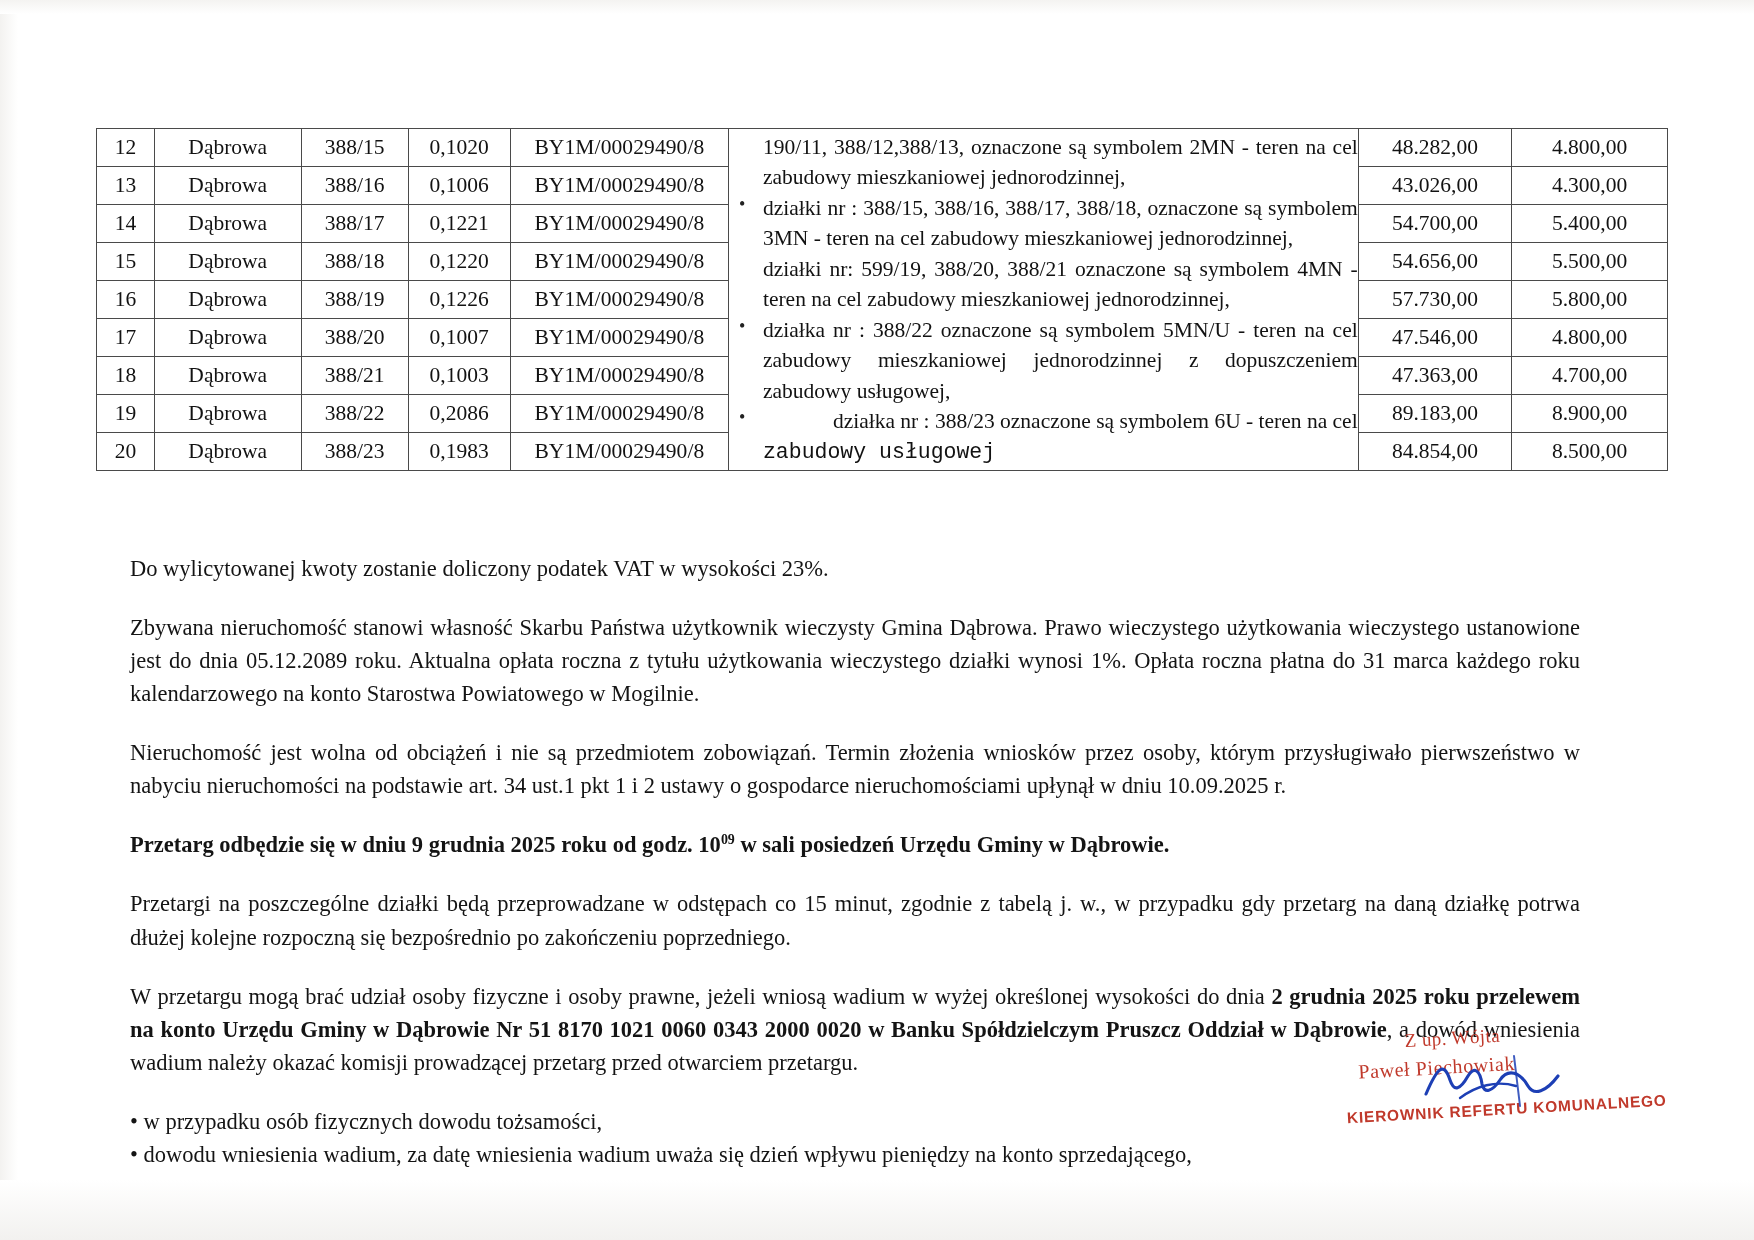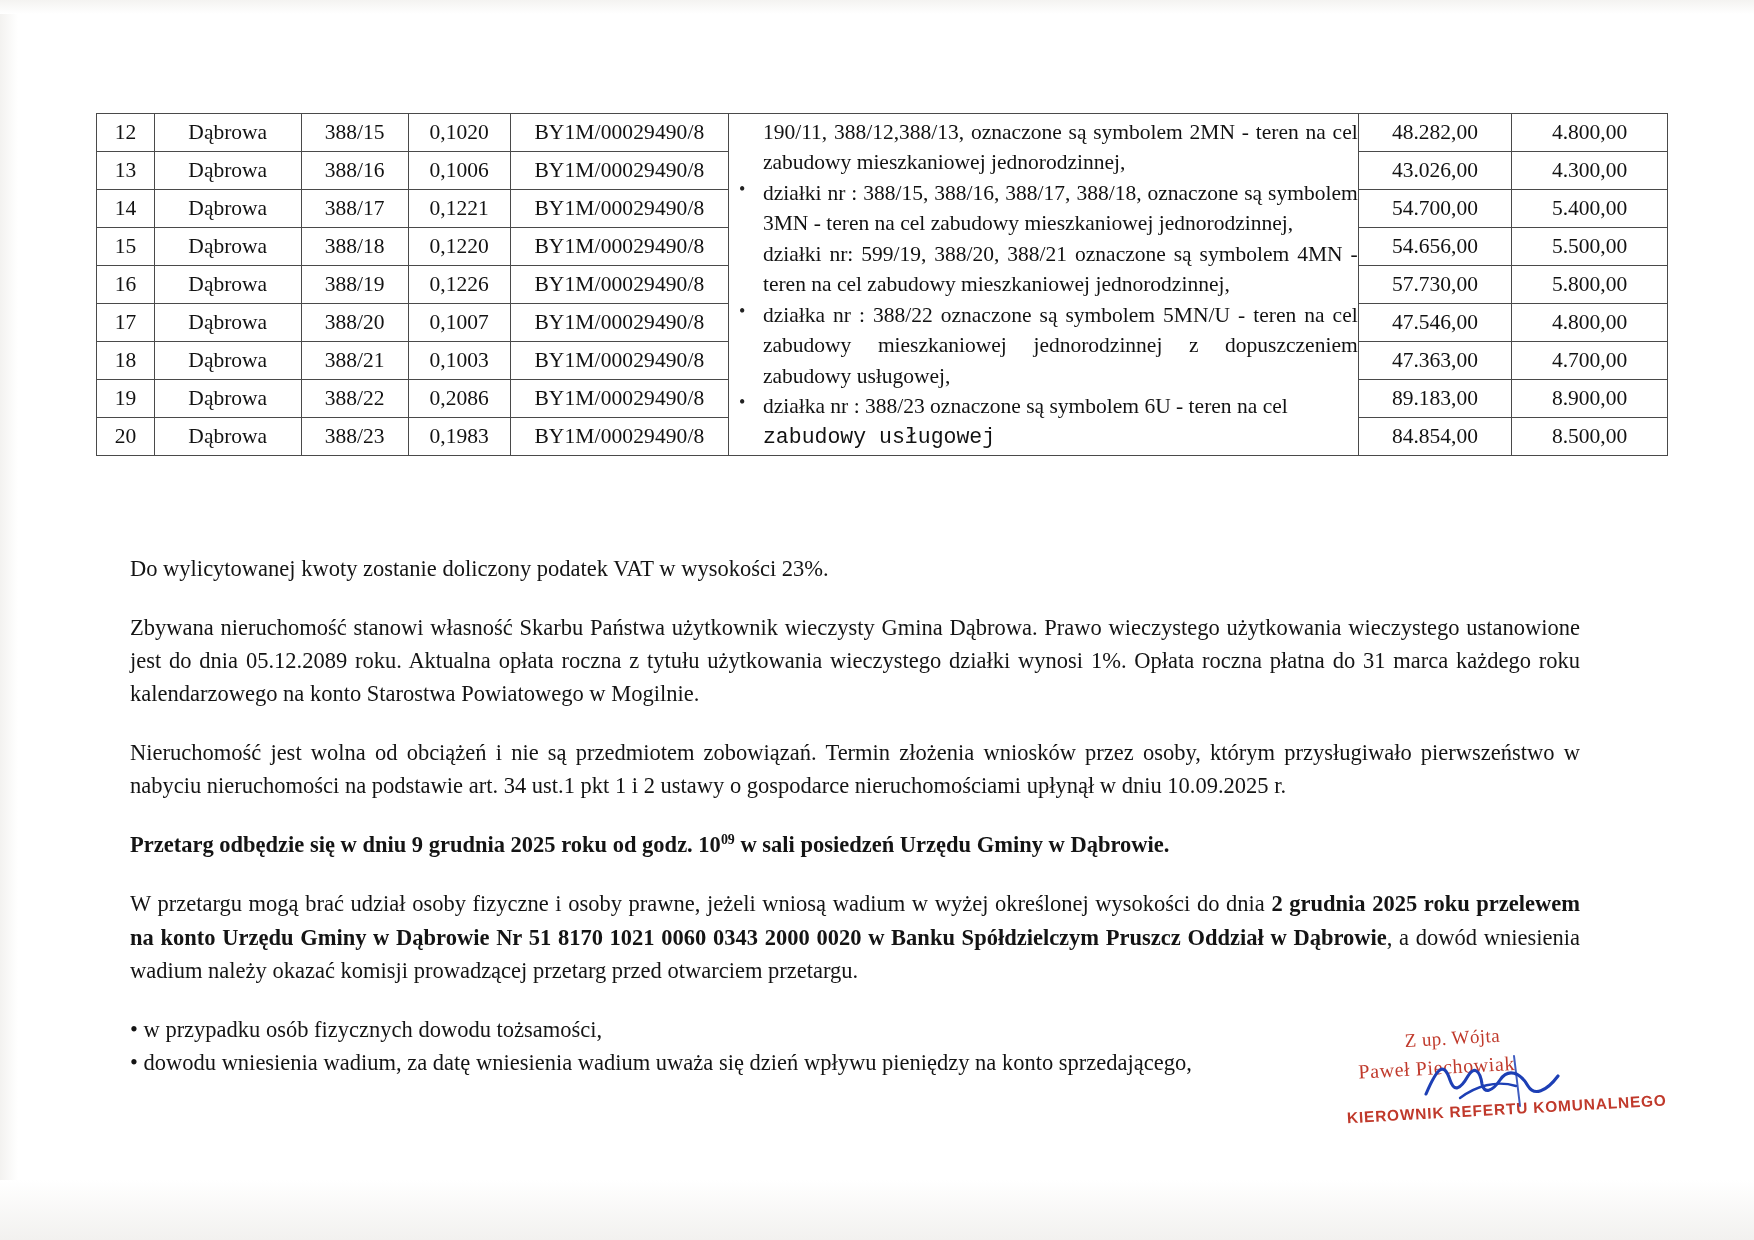--- a/index.html
+++ b/index.html
@@ -41,21 +41,21 @@
     position: absolute;
     left: 0; top: 0;
     width: 1754px;
     height: 1240px;
   }
 
   
   .table-wrap {
     position: absolute;
     left: 96px;
-    top: 113px;
+    top: 128px;
     width: 1572px;
   }
   table.plots {
     border-collapse: collapse;
     width: 1572px;
     table-layout: fixed;
   }
   table.plots td {
     border: 1.6px solid #4a4a4a;
     font-family: "Liberation Serif", serif;
@@ -108,21 +108,22 @@
     font-size: 18px;
     color: #222;
   }
   .desc-list li .last-line {
     display: block;
     text-align: left;
     font-family: Liberation Mono, monospace;
   }
   .desc-list li .endline {
     display: block;
-    text-align: left;
+    text-align: right;
+    margin-left: 17px;
   }
 
   
   .content {
     position: absolute;
     left: 130px;
     top: 552px;
     width: 1462px;
     font-size: 22.5px;
     line-height: 1.47;
@@ -322,20 +323,21 @@
   <div class="content">
 
     <p class="p-vat">Do wylicytowanej kwoty zostanie doliczony podatek VAT w wysokości 23%.</p>
 
     <p class="p-skarb">Zbywana nieruchomość stanowi własność Skarbu Państwa użytkownik wieczysty Gmina Dąbrowa. Prawo wieczystego użytkowania wieczystego ustanowione jest do dnia 05.12.2089 roku. Aktualna opłata roczna z tytułu użytkowania wieczystego działki wynosi 1%. Opłata roczna płatna do 31 marca każdego roku kalendarzowego na konto Starostwa Powiatowego w Mogilnie.</p>
 
     <p class="p-wolna">Nieruchomość jest wolna od obciążeń i  nie są przedmiotem  zobowiązań. Termin złożenia wniosków  przez osoby, którym przysługiwało pierwszeństwo w nabyciu nieruchomości na podstawie art. 34 ust.1 pkt 1 i 2  ustawy o gospodarce nieruchomościami upłynął w dniu 10.09.2025 r.</p>
 
     <p class="p-przetarg-bold"><span>Przetarg odbędzie się w dniu 9 grudnia 2025 roku od godz. 10</span><sup>09</sup><span> w sali posiedzeń Urzędu Gminy w Dąbrowie.</span></p>
 
+    <p class="p-przetargi">Przetargi na poszczególne działki będą przeprowadzane w odstępach co 15 minut, zgodnie z tabelą  j. w., w przypadku gdy przetarg na daną działkę potrwa dłużej kolejne rozpoczną się bezpośrednio po zakończeniu poprzedniego.</p>
 
     <p class="p-wadium"><span>W przetargu mogą brać udział osoby fizyczne i osoby prawne, jeżeli wniosą  wadium w wyżej określonej wysokości  do dnia </span><b>2 grudnia  2025 roku przelewem na konto Urzędu Gminy w Dąbrowie Nr 51 8170 1021 0060 0343 2000 0020 w Banku Spółdzielczym Pruszcz Oddział  w Dąbrowie</b><span>, a dowód wniesienia wadium należy okazać komisji prowadzącej przetarg przed otwarciem przetargu.</span></p>
 
 
     <p class="p-bullet tight">• w przypadku osób fizycznych dowodu tożsamości,</p>
 
     <p class="p-bullet tight">• dowodu wniesienia wadium, za datę wniesienia wadium uważa się dzień wpływu pieniędzy na konto sprzedającego,</p>
   </div>
 
   <div class="stamp">

